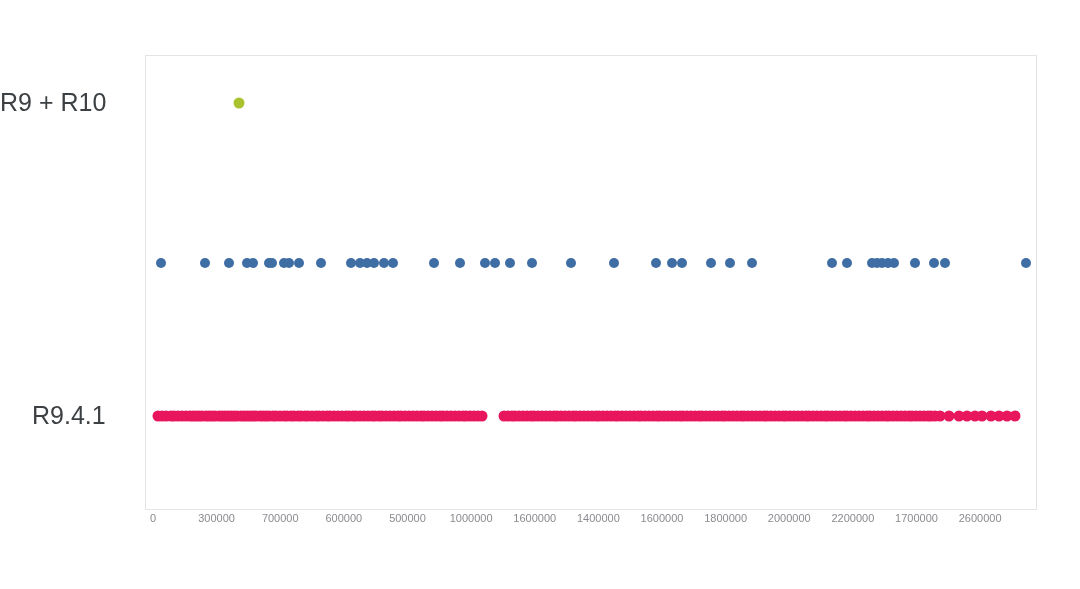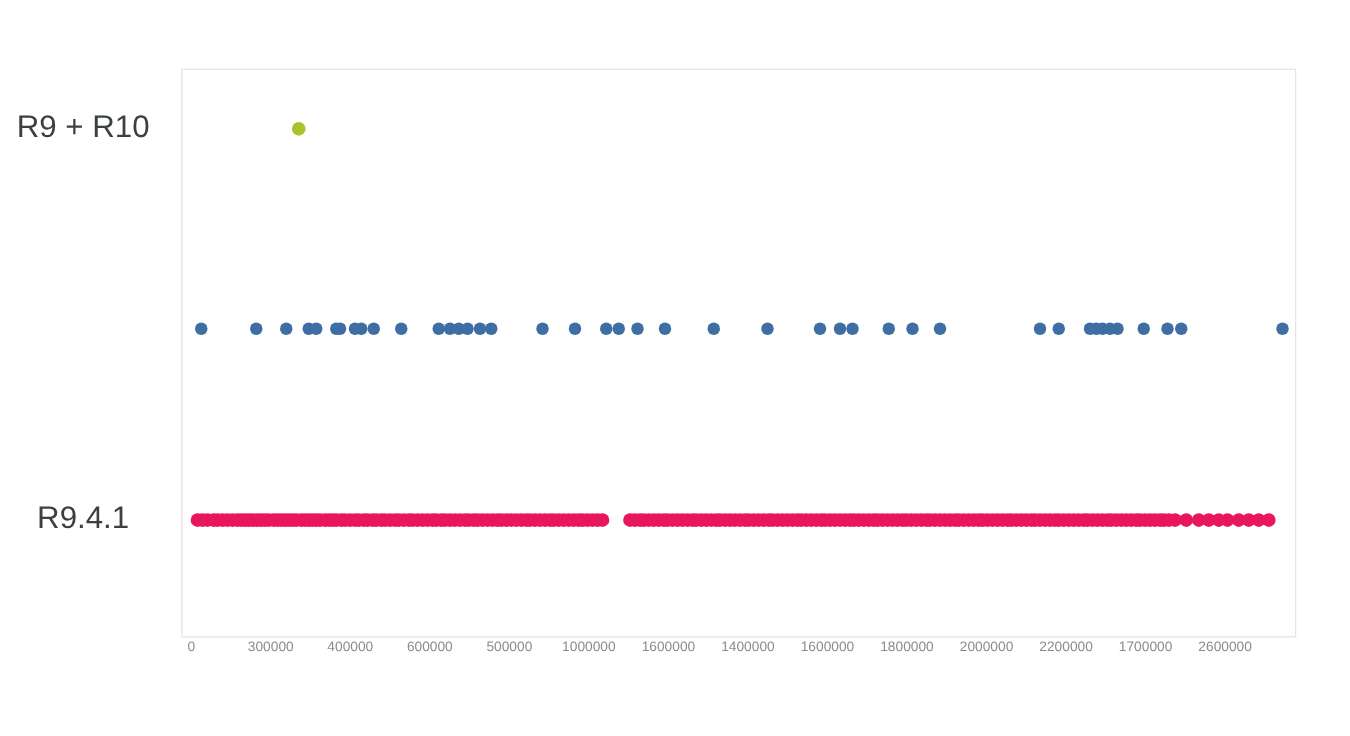--- a/index.html
+++ b/index.html
@@ -34,21 +34,21 @@
     position:absolute;left:145px;top:55px;
     width:892px;height:455px;
     border:1px solid #e3e3e8;
     background:#ffffff;
     box-sizing:border-box;
   }
   .plot-inner{position:absolute;left:0;top:0;width:100%;height:100%;}
   .ytick{
     position:absolute;
     left:0;width:133px;
-    text-align:center;
+    text-align:left;
     font-size:25px;
     color:#3c4043;
     white-space:nowrap;
     transform:translateY(-50%);
   }
 
   
   .xticks{
     position:absolute;left:145px;top:512px;width:892px;height:22px;
   }
@@ -74,21 +74,21 @@
   .pt.r10{width:10px;height:10px;background:#3f6ea4;}
   .pt.r941{width:11px;height:11px;background:#e8165c;}
 </style>
 </head>
 <body>
 
 <div id="stage">
 
 
   <div class="ytick" style="top:102px;">R9 + R10</div>
-  <div class="ytick" style="top:415px;">R9.4.1</div>
+  <div class="ytick" style="top:415px;padding-left:32px;">R9.4.1</div>
 
   <div class="plot-frame">
     <div class="plot-inner" id="points-layer">
         <div class="pt r9r10" style="left: 93.2551px; top: 47px; background: rgb(169, 195, 47);"></div>
         <div class="pt r10" style="left: 14.9986px; top: 207px; background: rgb(63, 110, 164);"></div>
         <div class="pt r10" style="left: 58.8986px; top: 207px; background: rgb(63, 110, 164);"></div>
         <div class="pt r10" style="left: 82.7572px; top: 207px; background: rgb(63, 110, 164);"></div>
         <div class="pt r10" style="left: 100.89px; top: 207px; background: rgb(63, 110, 164);"></div>
         <div class="pt r10" style="left: 107.252px; top: 207px; background: rgb(63, 110, 164);"></div>
         <div class="pt r10" style="left: 123.476px; top: 207px; background: rgb(63, 110, 164);"></div>
@@ -342,21 +342,21 @@
         <div class="pt r941" style="left: 844.645px; top: 360px; background: rgb(232, 22, 92);"></div>
         <div class="pt r941" style="left: 852.916px; top: 360px; background: rgb(232, 22, 92);"></div>
         <div class="pt r941" style="left: 861.187px; top: 360px; background: rgb(232, 22, 92);"></div>
         <div class="pt r941" style="left: 868.822px; top: 360px; background: rgb(232, 22, 92);"></div>
       </div>
   </div>
 
   <div class="xticks" id="xticks-layer">
       <div class="xtick" style="left: 8px;">0</div>
       <div class="xtick" style="left: 71.6232px;">300000</div>
-      <div class="xtick" style="left: 135.246px;">400000</div>
+      <div class="xtick" style="left: 135.246px;">700000</div>
       <div class="xtick" style="left: 198.87px;">600000</div>
       <div class="xtick" style="left: 262.493px;">500000</div>
       <div class="xtick" style="left: 326.116px;">1000000</div>
       <div class="xtick" style="left: 389.739px;">1600000</div>
       <div class="xtick" style="left: 453.362px;">1400000</div>
       <div class="xtick" style="left: 516.986px;">1600000</div>
       <div class="xtick" style="left: 580.609px;">1800000</div>
       <div class="xtick" style="left: 644.232px;">2000000</div>
       <div class="xtick" style="left: 707.855px;">2200000</div>
       <div class="xtick" style="left: 771.478px;">1700000</div>

